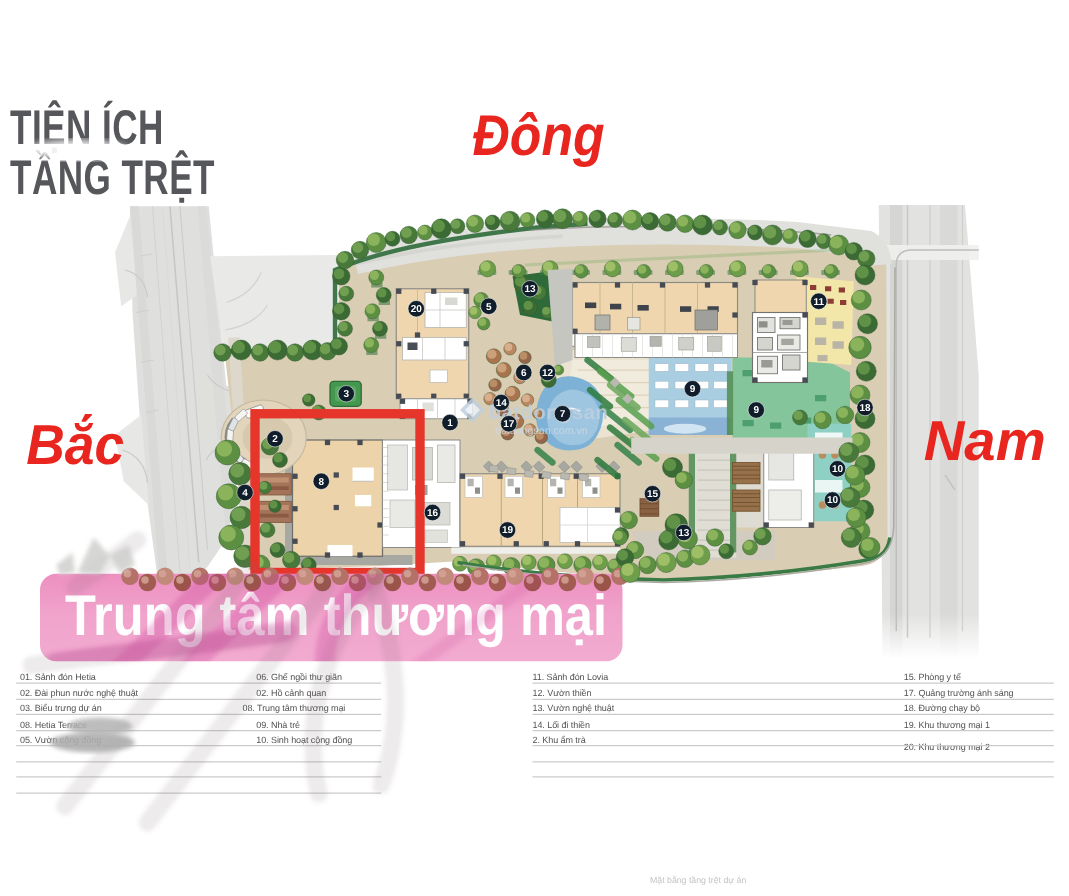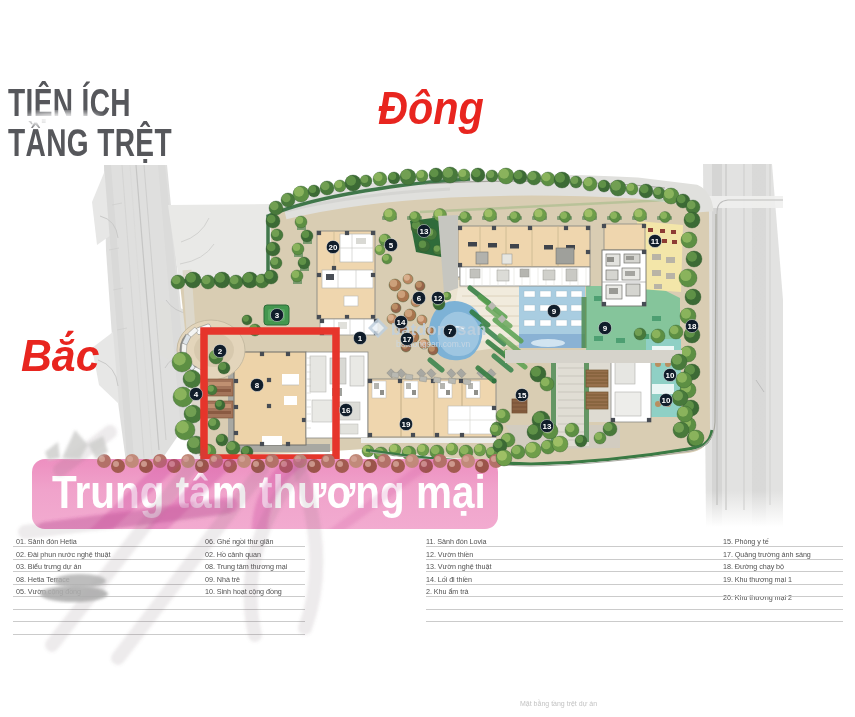--- a/index.html
+++ b/index.html
@@ -882,20 +882,21 @@
         <text x="333" y="249.8" font-size="8" font-weight="bold" fill="#ffffff" text-anchor="middle" font-family="Liberation Sans, sans-serif">20</text>
       </g>
   </svg>
 
   <div id="title">TIỆN ÍCH<br>TẦNG TRỆT</div>
 
   <div class="red" style="left:378px;top:85px;font-size:46px;transform:scaleX(0.90);">Đông</div>
 
   <div class="red" style="left:21px;top:333px;font-size:45px;transform:scaleX(0.95);">Bắc</div>
 
+  <div class="red" style="left:739px;top:330px;font-size:45px;">Nam</div>
 
 
   <div id="banner"></div>
   <svg width="855" height="717" viewBox="0 0 855 717" style="position:absolute;left:0;top:0;pointer-events:none">
 
 <g>
         <circle cx="104" cy="461" r="7" fill="#b37168"></circle>
         <circle cx="102" cy="459" r="3" fill="#d5a396" opacity="0.85"></circle>
         <circle cx="118" cy="466" r="7" fill="#a25b50"></circle>
         <circle cx="116" cy="464" r="3" fill="#d5a396" opacity="0.85"></circle>
@@ -972,21 +973,21 @@
   </svg>
   <div id="bannertext">Trung tâm thương mại</div>
 
   <div class="leg" style="left:16px;top:537.0px">01. Sảnh đón Hetia</div>
   <div class="leg" style="left:16px;top:549.5px">02. Đài phun nước nghệ thuật</div>
   <div class="leg" style="left:16px;top:562.1px">03. Biểu trưng dự án</div>
   <div class="leg" style="left:16px;top:574.6px">08. Hetia Terrace</div>
   <div class="leg" style="left:16px;top:587.2px">05. Vườn cộng đồng</div>
   <div class="leg" style="left:205px;top:537.0px">06. Ghế ngồi thư giãn</div>
   <div class="leg" style="left:205px;top:549.5px">02. Hồ cảnh quan</div>
-  <div class="leg" style="left:205px;top:562.1px">08. Trung tâm thương mại</div>
+  <div class="leg" style="left:194px;top:562.1px">08. Trung tâm thương mại</div>
   <div class="leg" style="left:205px;top:574.6px">09. Nhà trẻ</div>
   <div class="leg" style="left:205px;top:587.2px">10. Sinh hoạt cộng đồng</div>
   <div class="leg" style="left:426px;top:537.0px">11. Sảnh đón Lovia</div>
   <div class="leg" style="left:426px;top:549.5px">12. Vườn thiền</div>
   <div class="leg" style="left:426px;top:562.1px">13. Vườn nghệ thuật</div>
   <div class="leg" style="left:426px;top:574.6px">14. Lối đi thiền</div>
   <div class="leg" style="left:426px;top:587.2px">2. Khu ẩm trà</div>
   <div class="leg" style="left:723px;top:537.0px">15. Phòng y tế</div>
   <div class="leg" style="left:723px;top:549.5px">17. Quảng trường ánh sáng</div>
   <div class="leg" style="left:723px;top:562.1px">18. Đường chạy bộ</div>

